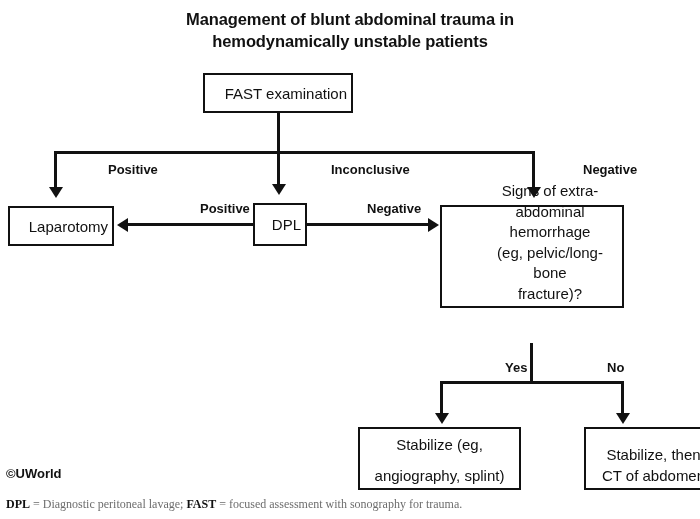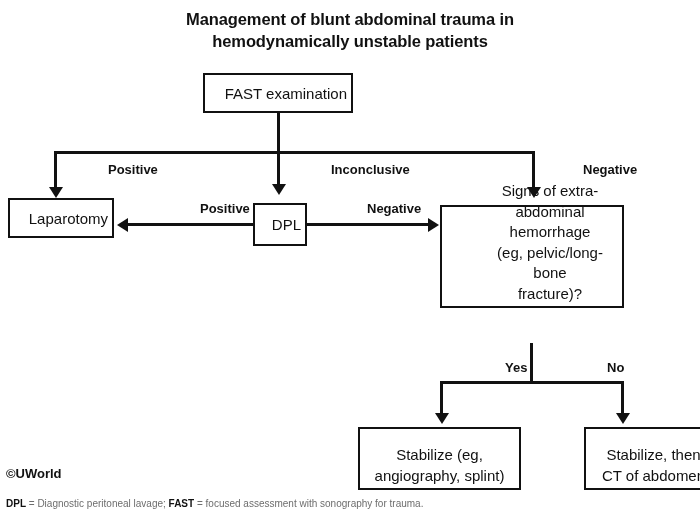--- a/index.html
+++ b/index.html
@@ -103,24 +103,25 @@
     top: 466px;
     font-size: 13px;
     font-weight: bold;
     color: #111111;
     white-space: nowrap;
   }
   .legend {
     position: absolute;
     left: 6px;
     top: 497px;
-    font-size: 10px;
+    font-size: 12px;
     color: #6d6d6d;
     white-space: nowrap;
     line-height: 14px;
+    font-family: Liberation Serif, serif;
   }
   .legend b {
     color: #111111;
     font-weight: bold;
   }
 </style>
 </head>
 <body>
 
 <div id="canvas">
@@ -144,21 +145,21 @@
   <div class="line-v" style="left:277px; top:151px; height:34px;"></div>
   <div class="arrow-down" style="left:271.5px; top:184px;"></div>
 
   <div class="line-v" style="left:532px; top:151px; height:37px;"></div>
   <div class="arrow-down" style="left:526.5px; top:187px;"></div>
 
   <div class="edge-label" style="left:71px; top:162px;">Positive</div>
   <div class="edge-label" style="left:294px; top:162px;">Inconclusive</div>
   <div class="edge-label" style="left:546px; top:162px;">Negative</div>
 
-  <div class="node" style="left:8px; top:198px; width:106px; height:40px;">
+  <div class="node" style="left:8px; top:206px; width:106px; height:40px;">
     <span>Laparotomy</span>
   </div>
 
   <div class="node" style="left:253px; top:203px; width:54px; height:43px;">
     <span>DPL</span>
   </div>
 
   <div class="line-h" style="left:128px; top:223px; width:125px;"></div>
   <div class="arrow-left" style="left:117px; top:217.5px;"></div>
   <div class="edge-label" style="left:163px; top:201px;">Positive</div>
@@ -181,21 +182,21 @@
 
   <div class="line-v" style="left:440px; top:381px; height:33px;"></div>
   <div class="arrow-down" style="left:434.5px; top:413px;"></div>
 
   <div class="line-v" style="left:621px; top:381px; height:33px;"></div>
   <div class="arrow-down" style="left:615.5px; top:413px;"></div>
 
   <div class="edge-label" style="left:468px; top:360px;">Yes</div>
   <div class="edge-label" style="left:570px; top:360px;text-align:center;">No</div>
 
-  <div class="node node-multiline" style="left:358px; top:427px; width:163px; height:63px; flex-direction:column;">
+  <div class="node node-multiline" style="left:358px; top:427px; width:163px; height:63px; flex-direction:column;gap:10px;">
     <span>Stabilize (eg,</span>
     <span>angiography, splint)</span>
   </div>
 
   <div class="node node-multiline" style="left:584px; top:427px; width:139px; height:63px; flex-direction:column;">
     <span>Stabilize, then</span>
     <span>CT of  abdomen</span>
   </div>
 
   <div class="copyright">©UWorld</div>

